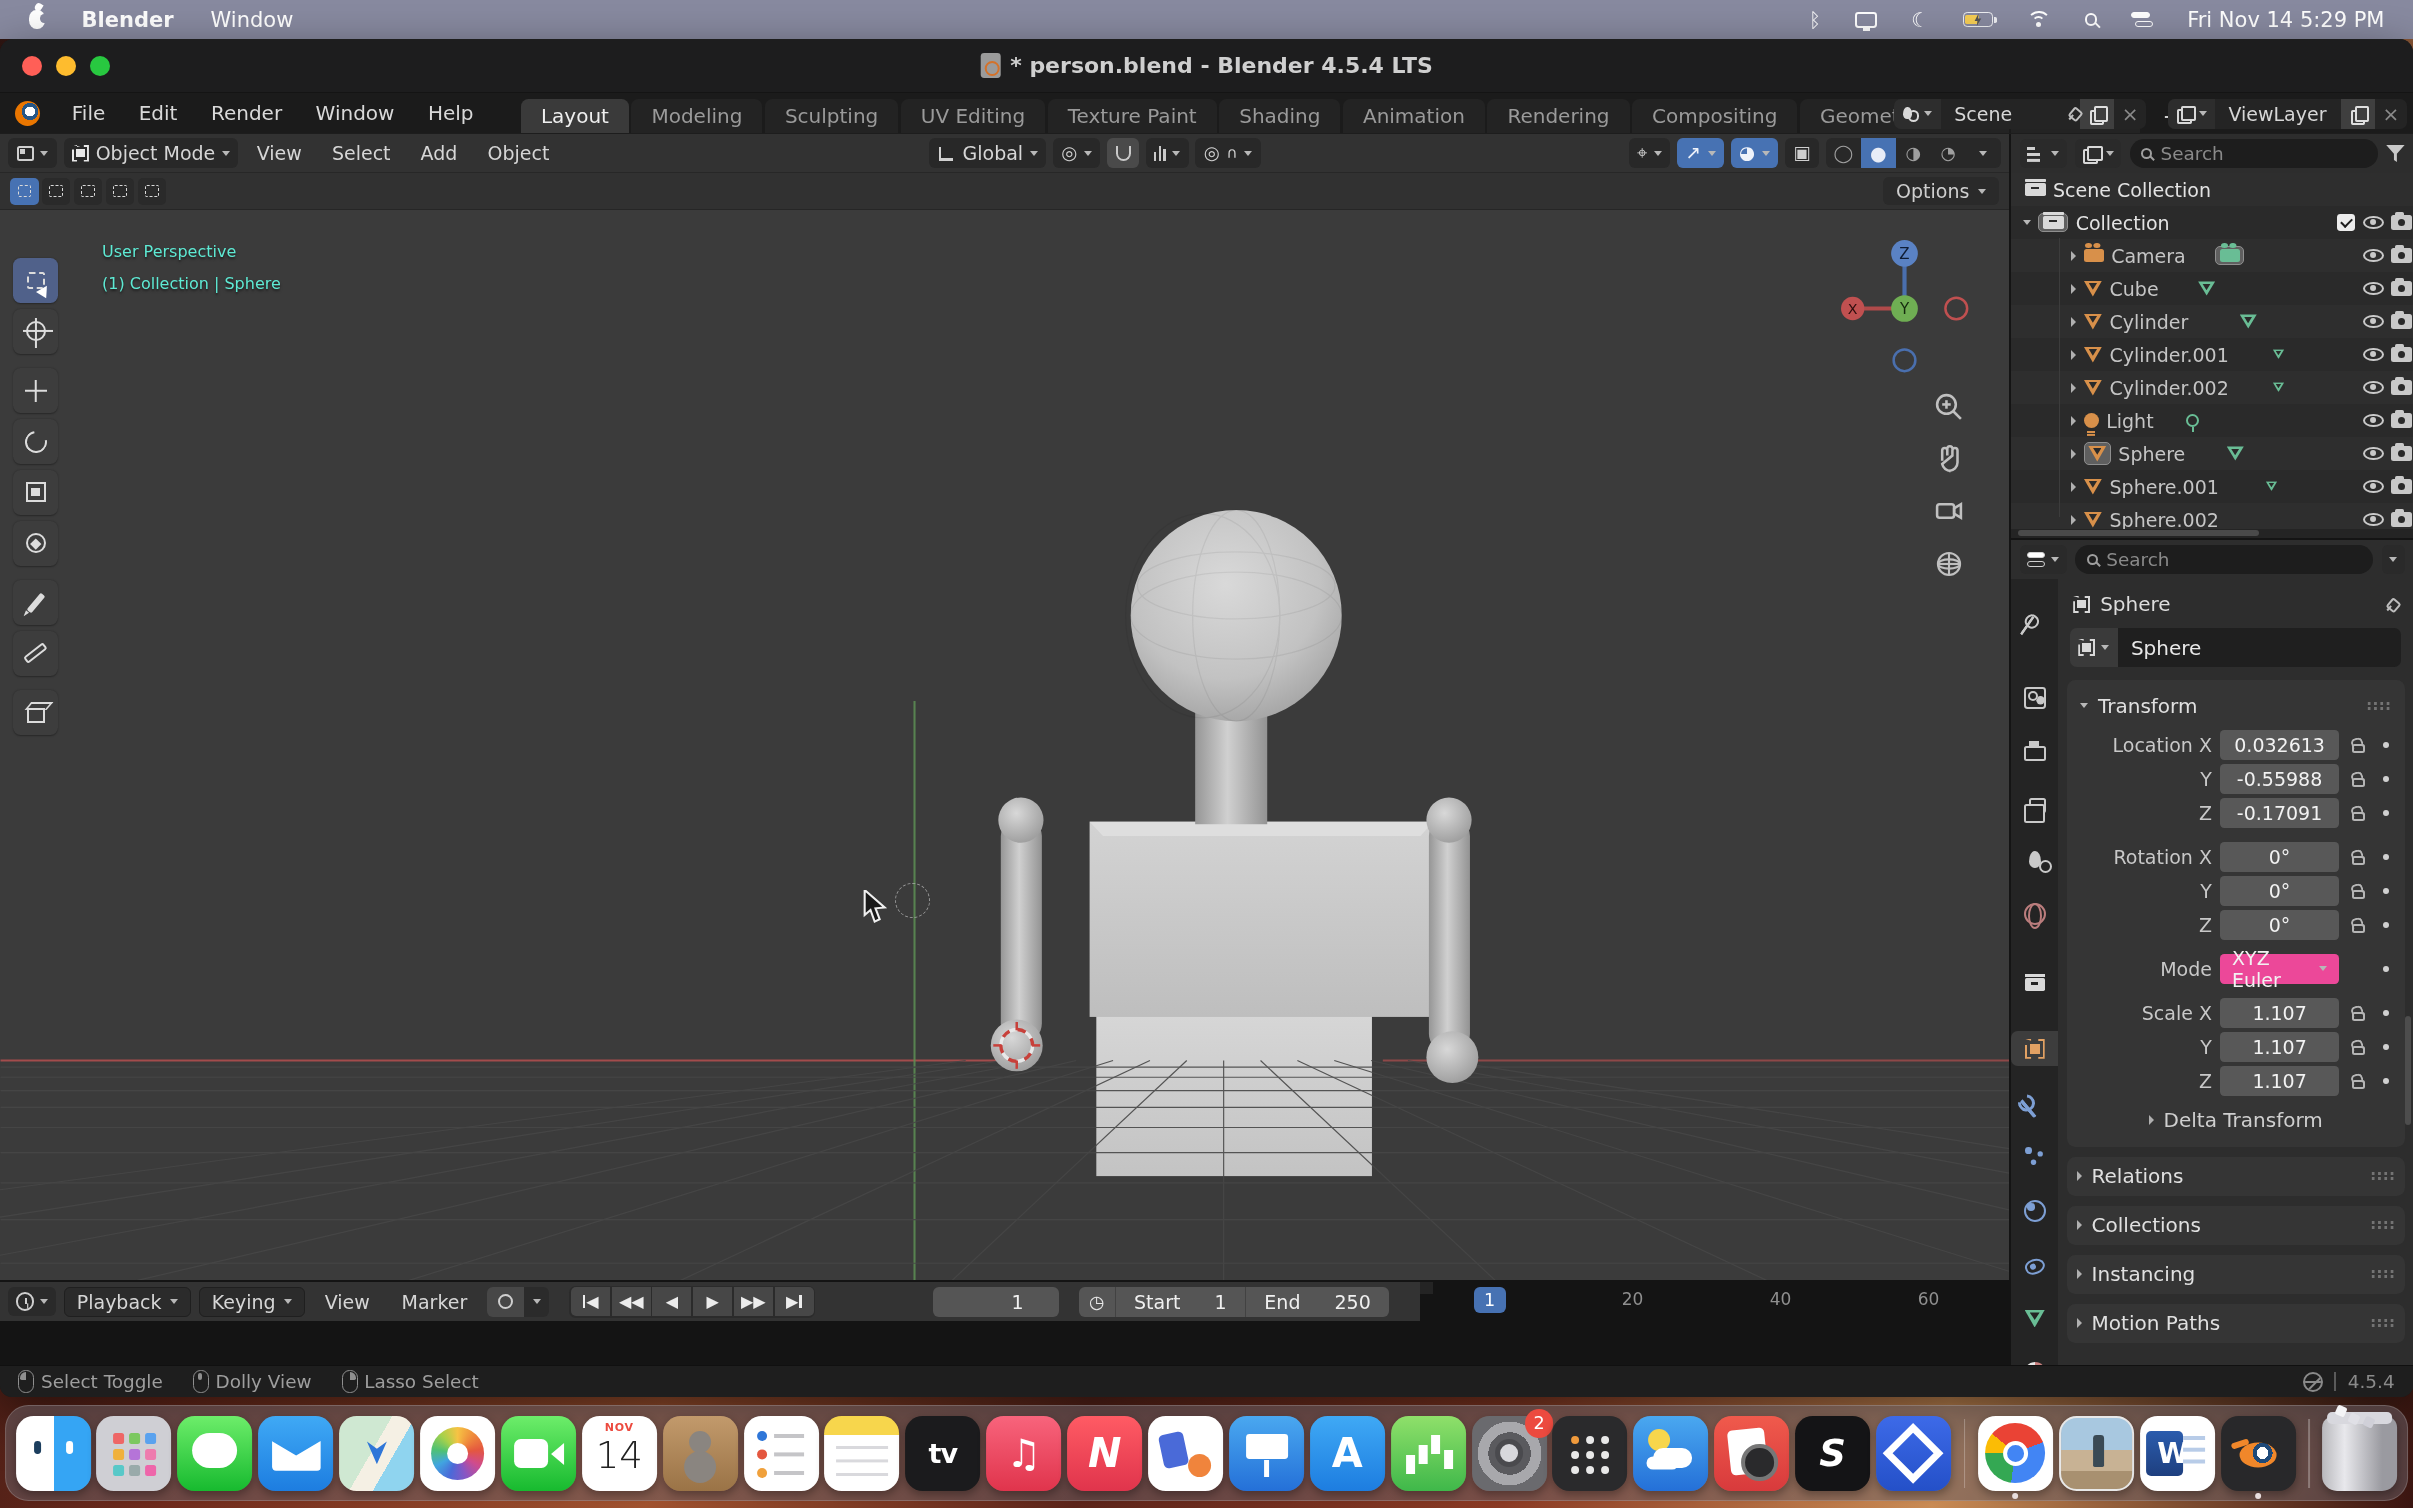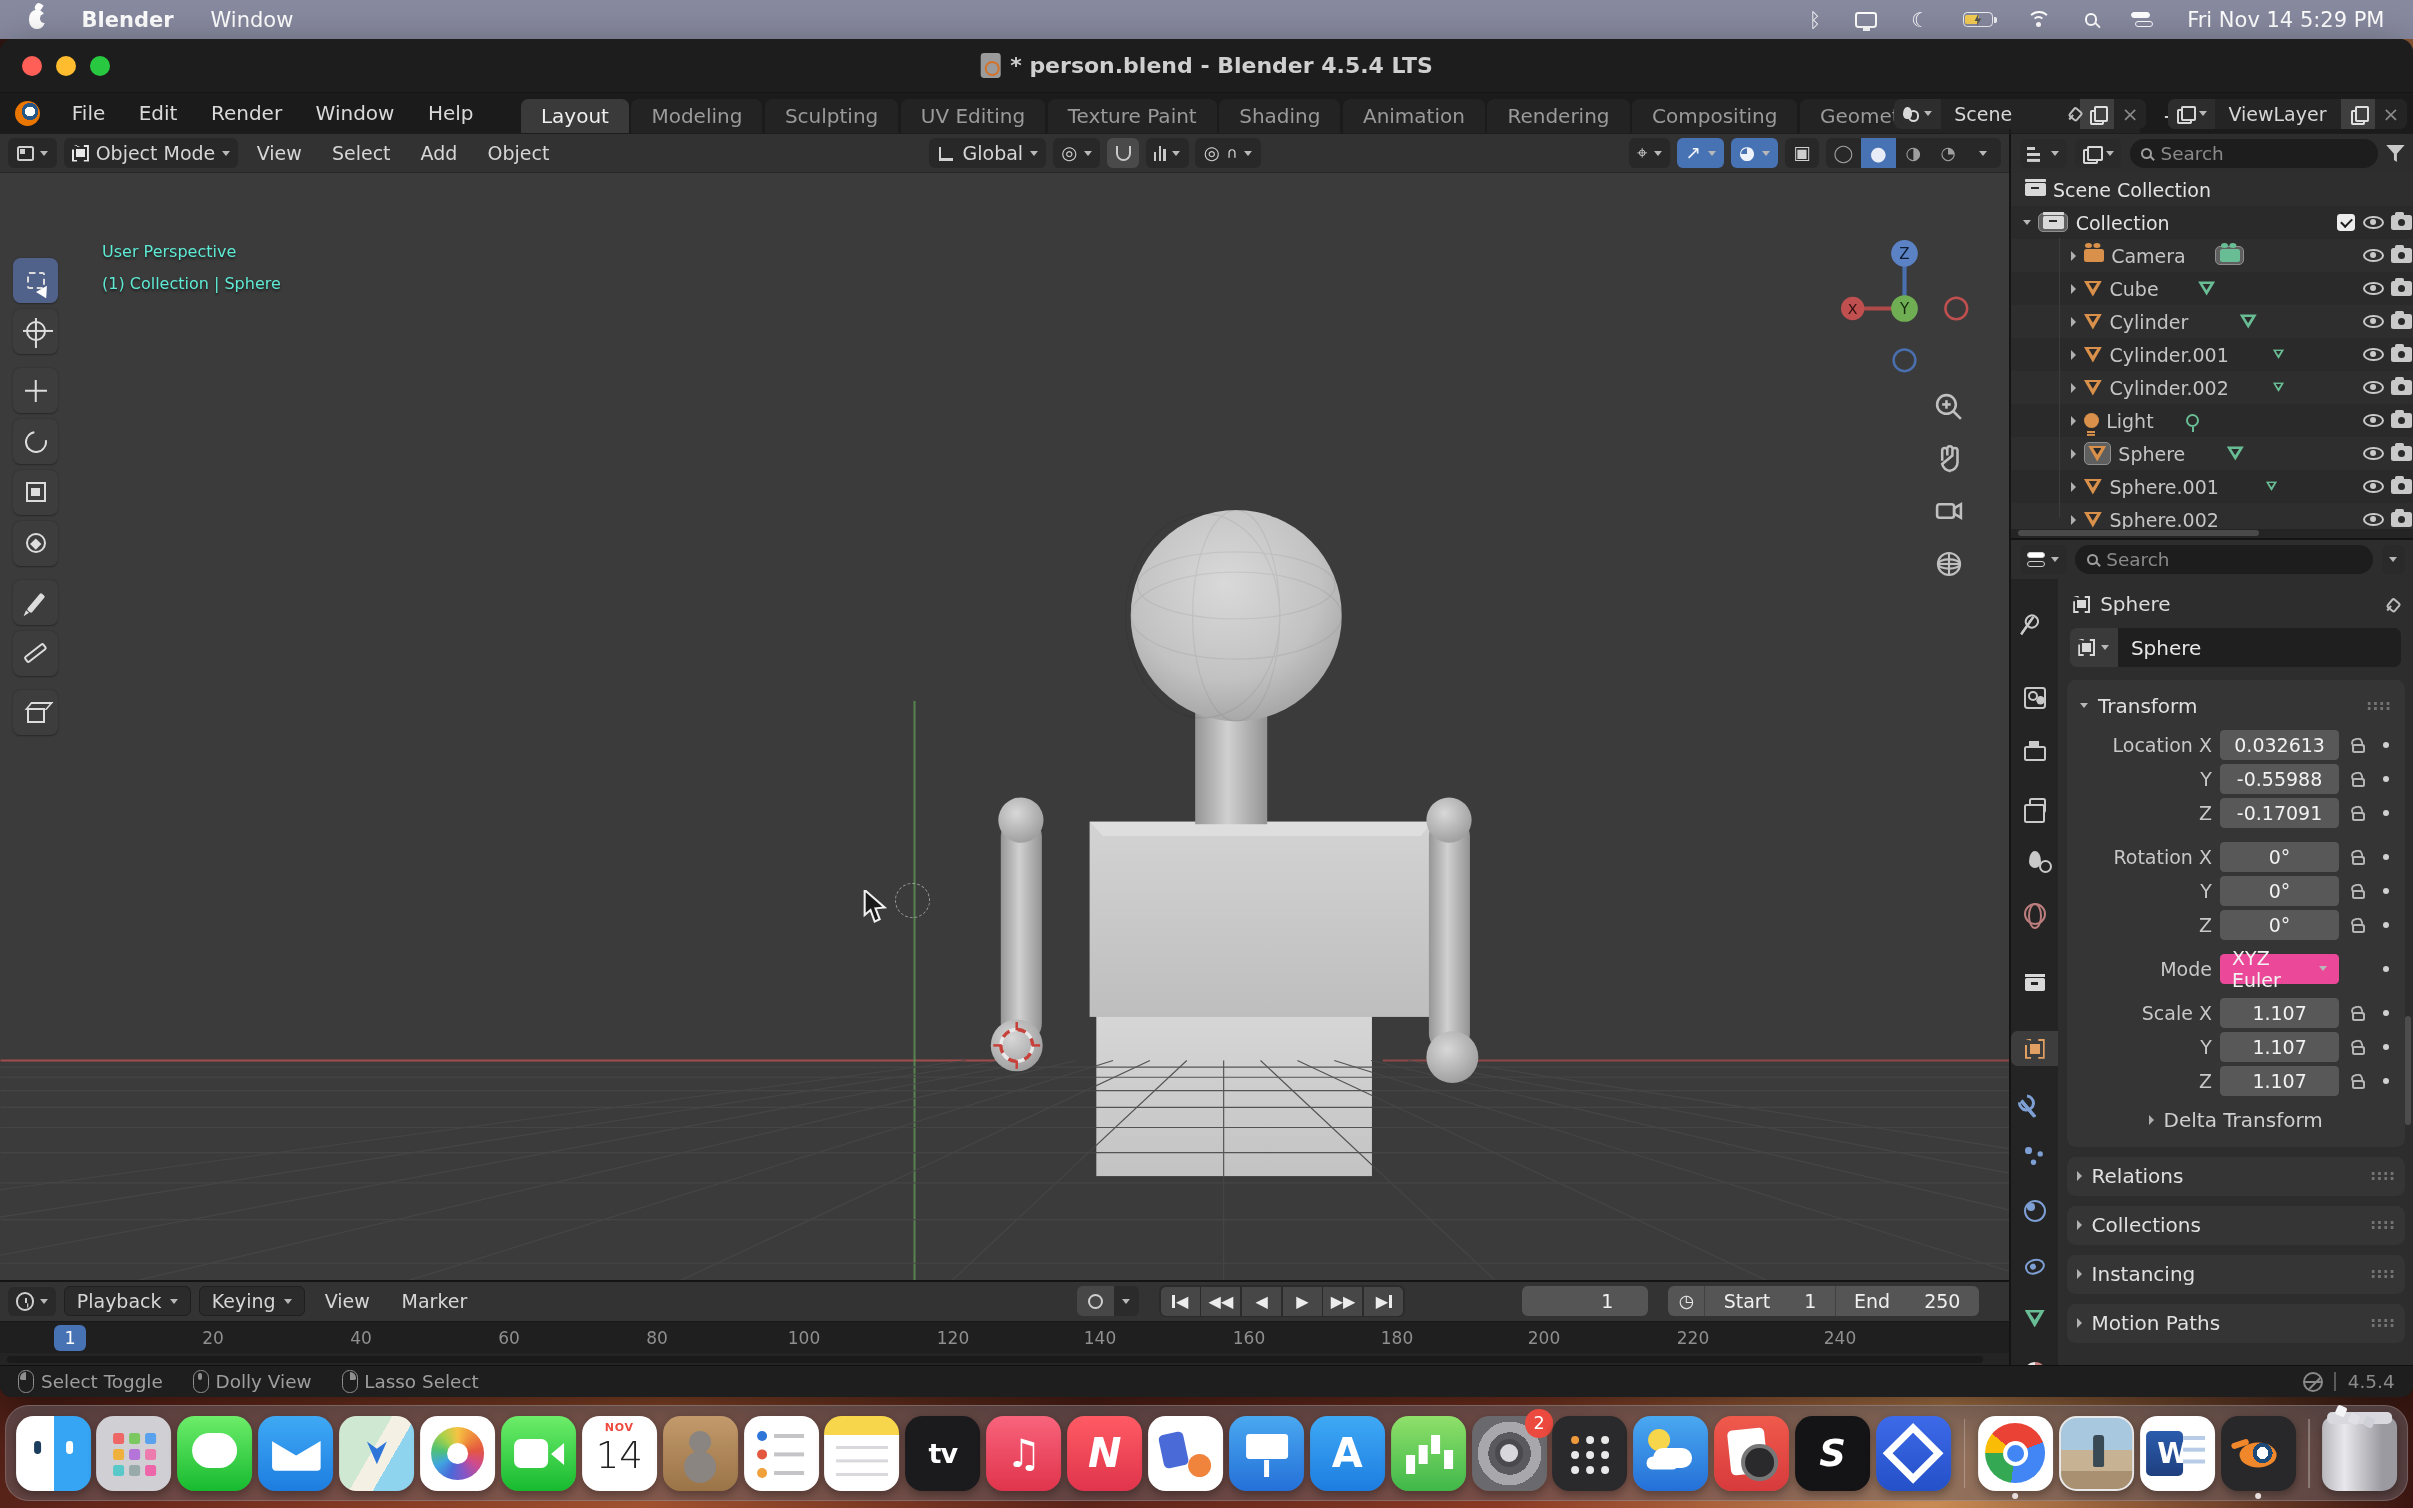--- a/index.html
+++ b/index.html
@@ -260,21 +260,21 @@
   .tfield.dark{background:#ec4899;justify-content:flex-end;padding:0 11.7px}
   .lockw{width:22px;display:flex;justify-content:center;flex:none}
   .lock{width:12.6px;height:9.2px;border:2.1px solid #b5b5b5;border-radius:2.5px;position:relative;margin-top:6.7px}
   .lock::before{content:"";position:absolute;left:-3.4px;top:-7.5px;width:7.5px;height:7.5px;border:2.1px solid #b5b5b5;border-bottom:none;border-radius:5px 5px 0 0;transform:rotate(-14deg)}
   .adotw{width:17px;display:flex;justify-content:center;flex:none}
   .adot{width:5.9px;height:5.9px;border-radius:50%;background:#d0d0d0}
   .delta-row{display:flex;align-items:center;gap:10px;color:#cfcfcf;font-size:20px;padding:10px 0 1.7px 72px}
   .vscroll{position:absolute;right:2.5px;top:56%;width:5.9px;height:109px;background:#555;border-radius:3.4px;opacity:.8}
 
   
-  .timeline{height:85px;display:flex;flex-direction:column;border-top:2.5px solid #141414}
+  .timeline{height:85px;display:flex;flex-direction:row;border-top:2.5px solid #141414}
   .tl-header{height:39px;background:#333;display:flex;align-items:center;gap:8.4px;padding:0 8.4px;font-size:19px;color:var(--txt)}
   .clock-ico{width:18.4px;height:18.4px;border:2.1px solid #cfcfcf;border-radius:50%;position:relative}
   .clock-ico::after{content:"";position:absolute;left:6.7px;top:3.4px;width:2.1px;height:5.9px;background:#cfcfcf;box-shadow:1.7px 5px 0 -0.4px #cfcfcf}
   .tl-dd{display:flex;align-items:center;gap:8.4px;background:#2b2b2b;border:0.8px solid #1f1f1f;border-radius:5.9px;height:30px;padding:0 11.7px}
   .autokey{display:flex;align-items:center;margin-left:auto}
   .akbtn{width:37px;height:30px;background:#474747;border-radius:5.9px 0 0 5.9px;display:flex;align-items:center;justify-content:center}
   .akring{width:15px;height:15px;border:2.1px solid #cfcfcf;border-radius:50%}
   .akdd{width:25px;height:30px;background:#2b2b2b;border-radius:0 5.9px 5.9px 0;display:flex;align-items:center;justify-content:center}
   .transport{display:flex;gap:1.7px;margin-left:11.7px;background:#2b2b2b;border-radius:6.7px;padding:1.7px}
   .tpb{width:39px;height:28.5px;background:#474747;display:flex;align-items:center;justify-content:center;gap:0.8px;color:#ececec;font-size:16px}
@@ -543,20 +543,43 @@
             <span class="shadegrp">
               <span class="sbtn">◯</span>
               <span class="sbtn active">●</span>
               <span class="sbtn">◑</span>
               <span class="sbtn">◔</span>
               <span class="sbtn">
                   <span class="cv"></span>
                 </span>
             </span>
           </div>
+          <div class="vp-toolheader">
+            <span class="selmodes">
+              <span class="smb active">
+                  <span class="dashsq"></span>
+                </span>
+              <span class="smb">
+                  <span class="dashsq"></span>
+                </span>
+              <span class="smb">
+                  <span class="dashsq"></span>
+                </span>
+              <span class="smb">
+                  <span class="dashsq"></span>
+                </span>
+              <span class="smb">
+                  <span class="dashsq"></span>
+                </span>
+            </span>
+            <span class="options-btn">
+                <span>Options</span>
+                <span class="cv"></span>
+              </span>
+          </div>
 
           <div class="vp-canvas">
             <svg class="scene-svg" width="2010" height="1074" viewBox="0 0 2398 1282">
               <defs>
                 <radialGradient id="headG" cx="45%" cy="35%" r="75%">
                   <stop offset="0%" stop-color="#d9d9d9"></stop>
                     <stop offset="60%" stop-color="#c2c2c2"></stop>
                     <stop offset="100%" stop-color="#9b9b9b"></stop>
                 </radialGradient>
                 <linearGradient id="cylG" x1="0" x2="1" y1="0" y2="0">

